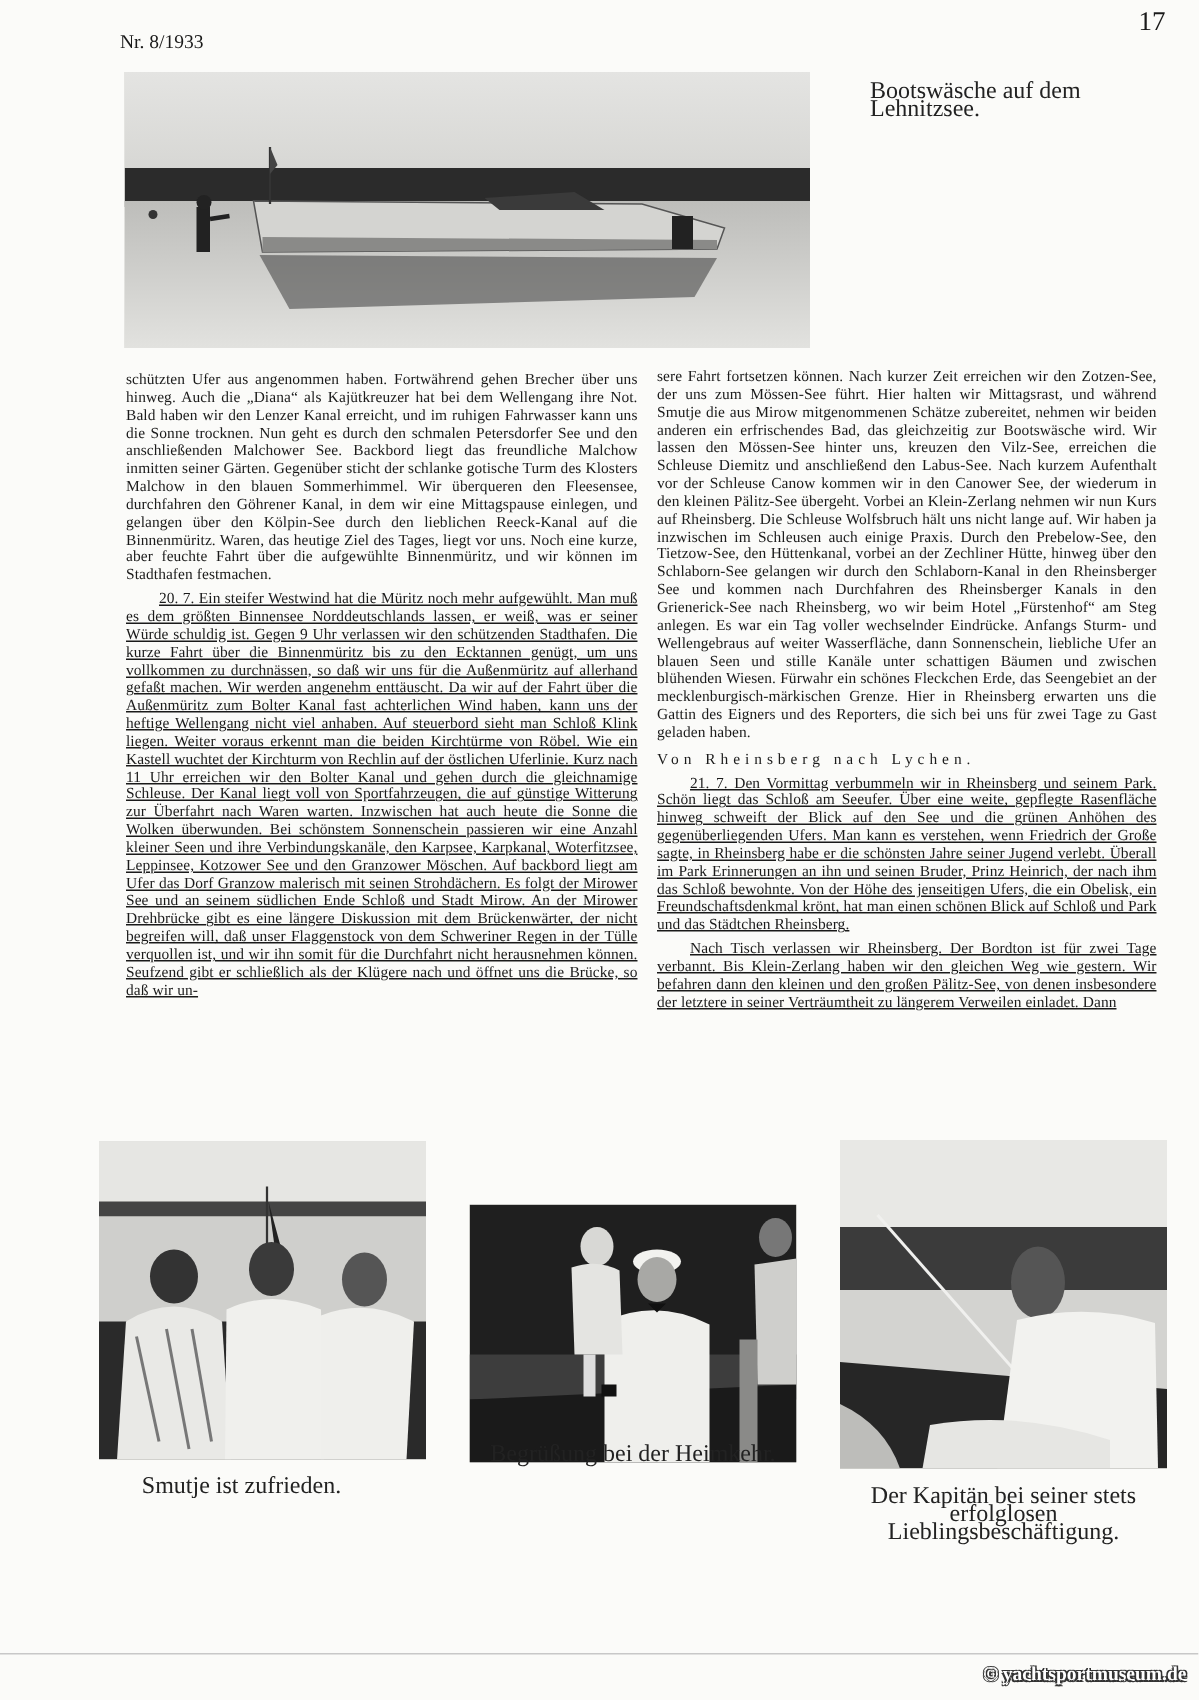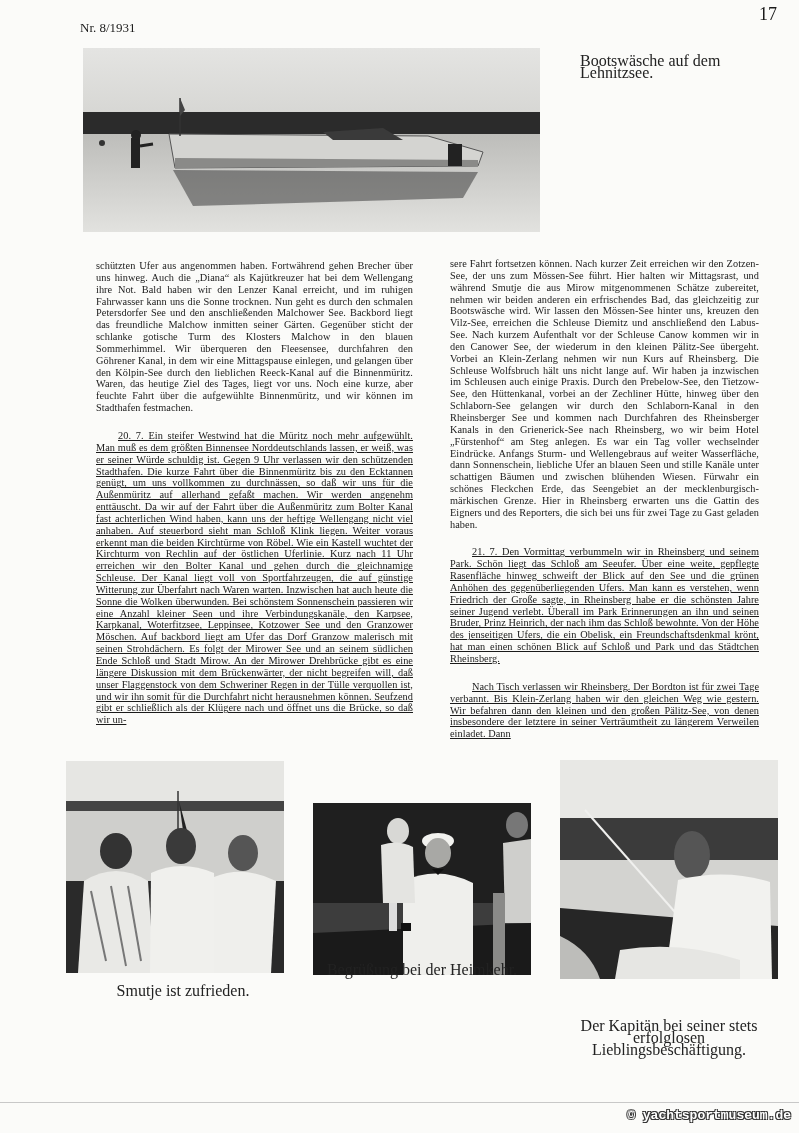--- a/index.html
+++ b/index.html
@@ -13,35 +13,35 @@
   .hdr-page { position: absolute; right: 22px; top: 4px; font-size: 18px; }
   .photo {
     position: absolute; overflow: hidden;
     background: #cfcfcb;
   }
   .cap { position: absolute; font-size: 16px; text-align: center; line-height: 12px; color: #222; }
   .col {
     position: absolute; top: 244px; font-size: 10.3px; line-height: 11.85px;
     text-align: justify; letter-spacing: 0.05px;
   }
-  .col p { margin: 16px; text-indent: 0; }
+  .col p { margin: 4px; text-indent: 0; }
   .col p.ind { text-indent: 22px; text-decoration: underline; }
   .col .sect { letter-spacing: 3.3px; margin-top: 6px; margin-bottom: 1px; text-align: left; }
   .footer-rule { position: absolute; left: 0; right: 0; top: 1102px; height: 1px; background: #c8c8c8; }
   .watermark {
-    position: absolute; right: 8px; top: 1108px; font-family: Liberation Mono, monospace;
+    position: absolute; right: 8px; top: 1108px; font-family: Liberation Serif, serif;
     font-size: 13px; font-weight: bold; color: #fff;
     text-shadow: -1px -1px 0 #333, 1px -1px 0 #333, -1px 1px 0 #333, 1px 1px 0 #333;
   }
   svg { display: block; }
 </style>
 </head>
 <body>
 
-<div class="hdr-issue">Nr. 8/1931</div>
+<div class="hdr-issue">Nr. 8/1933</div>
 <div class="hdr-page">17</div>
 
 <div class="photo" style="left:83px; top:48px; width:457px; height:184px;">
   <svg width="457" height="184" viewBox="0 0 457 184">
     <defs>
       <linearGradient id="sky1" x1="0" y1="0" x2="0" y2="1">
         <stop offset="0" stop-color="#e4e4e2"></stop>
           <stop offset="1" stop-color="#d6d6d3"></stop>
       </linearGradient>
       <linearGradient id="water1" x1="0" y1="0" x2="0" y2="1">
@@ -70,20 +70,21 @@
 </div>
 <div class="cap" style="left:580px; top:55px; width:200px; text-align:left;">Bootswäsche auf dem Lehnitzsee.</div>
 
 <div class="col" style="left:80px; width:349px;">
   <p>schützten Ufer aus angenommen haben. Fortwährend gehen Brecher über uns hinweg. Auch die „Diana“ als Kajütkreuzer hat bei dem Wellengang ihre Not. Bald haben wir den Lenzer Kanal erreicht, und im ruhigen Fahrwasser kann uns die Sonne trocknen. Nun geht es durch den schmalen Petersdorfer See und den anschließenden Malchower See. Backbord liegt das freundliche Malchow inmitten seiner Gärten. Gegenüber sticht der schlanke gotische Turm des Klosters Malchow in den blauen Sommerhimmel. Wir überqueren den Fleesensee, durchfahren den Göhrener Kanal, in dem wir eine Mittagspause einlegen, und gelangen über den Kölpin-See durch den lieblichen Reeck-Kanal auf die Binnenmüritz. Waren, das heutige Ziel des Tages, liegt vor uns. Noch eine kurze, aber feuchte Fahrt über die aufgewühlte Binnenmüritz, und wir können im Stadthafen festmachen.</p>
   <p class="ind">20. 7. Ein steifer Westwind hat die Müritz noch mehr aufgewühlt. Man muß es dem größten Binnensee Norddeutschlands lassen, er weiß, was er seiner Würde schuldig ist. Gegen 9 Uhr verlassen wir den schützenden Stadthafen. Die kurze Fahrt über die Binnenmüritz bis zu den Ecktannen genügt, um uns vollkommen zu durchnässen, so daß wir uns für die Außenmüritz auf allerhand gefaßt machen. Wir werden angenehm enttäuscht. Da wir auf der Fahrt über die Außenmüritz zum Bolter Kanal fast achterlichen Wind haben, kann uns der heftige Wellengang nicht viel anhaben. Auf steuerbord sieht man Schloß Klink liegen. Weiter voraus erkennt man die beiden Kirchtürme von Röbel. Wie ein Kastell wuchtet der Kirchturm von Rechlin auf der östlichen Uferlinie. Kurz nach 11 Uhr erreichen wir den Bolter Kanal und gehen durch die gleichnamige Schleuse. Der Kanal liegt voll von Sportfahrzeugen, die auf günstige Witterung zur Überfahrt nach Waren warten. Inzwischen hat auch heute die Sonne die Wolken überwunden. Bei schönstem Sonnenschein passieren wir eine Anzahl kleiner Seen und ihre Verbindungskanäle, den Karpsee, Karpkanal, Woterfitzsee, Leppinsee, Kotzower See und den Granzower Möschen. Auf backbord liegt am Ufer das Dorf Granzow malerisch mit seinen Strohdächern. Es folgt der Mirower See und an seinem südlichen Ende Schloß und Stadt Mirow. An der Mirower Drehbrücke gibt es eine längere Diskussion mit dem Brückenwärter, der nicht begreifen will, daß unser Flaggenstock von dem Schweriner Regen in der Tülle verquollen ist, und wir ihn somit für die Durchfahrt nicht herausnehmen können. Seufzend gibt er schließlich als der Klügere nach und öffnet uns die Brücke, so daß wir un-</p>
 </div>
 
 <div class="col" style="left:434px; width:341px; top:242px;">
   <p>sere Fahrt fortsetzen können. Nach kurzer Zeit erreichen wir den Zotzen-See, der uns zum Mössen-See führt. Hier halten wir Mittagsrast, und während Smutje die aus Mirow mitgenommenen Schätze zubereitet, nehmen wir beiden anderen ein erfrischendes Bad, das gleichzeitig zur Bootswäsche wird. Wir lassen den Mössen-See hinter uns, kreuzen den Vilz-See, erreichen die Schleuse Diemitz und anschließend den Labus-See. Nach kurzem Aufenthalt vor der Schleuse Canow kommen wir in den Canower See, der wiederum in den kleinen Pälitz-See übergeht. Vorbei an Klein-Zerlang nehmen wir nun Kurs auf Rheinsberg. Die Schleuse Wolfsbruch hält uns nicht lange auf. Wir haben ja inzwischen im Schleusen auch einige Praxis. Durch den Prebelow-See, den Tietzow-See, den Hüttenkanal, vorbei an der Zechliner Hütte, hinweg über den Schlaborn-See gelangen wir durch den Schlaborn-Kanal in den Rheinsberger See und kommen nach Durchfahren des Rheinsberger Kanals in den Grienerick-See nach Rheinsberg, wo wir beim Hotel „Fürstenhof“ am Steg anlegen. Es war ein Tag voller wechselnder Eindrücke. Anfangs Sturm- und Wellengebraus auf weiter Wasserfläche, dann Sonnenschein, liebliche Ufer an blauen Seen und stille Kanäle unter schattigen Bäumen und zwischen blühenden Wiesen. Fürwahr ein schönes Fleckchen Erde, das Seengebiet an der mecklenburgisch-märkischen Grenze. Hier in Rheinsberg erwarten uns die Gattin des Eigners und des Reporters, die sich bei uns für zwei Tage zu Gast geladen haben.</p>
+  <p class="sect">Von Rheinsberg nach Lychen.</p>
   <p class="ind">21. 7. Den Vormittag verbummeln wir in Rheinsberg und seinem Park. Schön liegt das Schloß am Seeufer. Über eine weite, gepflegte Rasenfläche hinweg schweift der Blick auf den See und die grünen Anhöhen des gegenüberliegenden Ufers. Man kann es verstehen, wenn Friedrich der Große sagte, in Rheinsberg habe er die schönsten Jahre seiner Jugend verlebt. Überall im Park Erinnerungen an ihn und seinen Bruder, Prinz Heinrich, der nach ihm das Schloß bewohnte. Von der Höhe des jenseitigen Ufers, die ein Obelisk, ein Freundschaftsdenkmal krönt, hat man einen schönen Blick auf Schloß und Park und das Städtchen Rheinsberg.</p>
   <p class="ind">Nach Tisch verlassen wir Rheinsberg. Der Bordton ist für zwei Tage verbannt. Bis Klein-Zerlang haben wir den gleichen Weg wie gestern. Wir befahren dann den kleinen und den großen Pälitz-See, von denen insbesondere der letztere in seiner Verträumtheit zu längerem Verweilen einladet. Dann</p>
 </div>
 
 <div class="photo" style="left:66px; top:761px; width:218px; height:212px;">
   <svg width="218" height="212" viewBox="0 0 218 212">
     <rect width="218" height="48" fill="#e6e6e3"></rect>
     <rect y="40" width="218" height="10" fill="#444"></rect>
     <rect y="50" width="218" height="80" fill="#cfcfcc"></rect>
     <rect y="120" width="218" height="92" fill="#2a2a2a"></rect>
@@ -96,21 +97,21 @@
         <line x1="25" y1="130" x2="40" y2="200"></line>
         <line x1="45" y1="125" x2="60" y2="205"></line>
         <line x1="62" y1="125" x2="75" y2="200"></line>
       </g>
     <ellipse cx="115" cy="85" rx="15" ry="18" fill="#3a3a3a"></ellipse>
     <path d="M85 112 Q115 98 148 112 L150 212 L84 212 Z" fill="#f0f0ed"></path>
     <ellipse cx="177" cy="92" rx="15" ry="18" fill="#555"></ellipse>
     <path d="M148 116 Q178 104 210 120 L205 212 L148 212 Z" fill="#efefec"></path>
   </svg>
 </div>
-<div class="cap" style="left:74px; top:985px; width:218px;">Smutje ist zufrieden.</div>
+<div class="cap" style="left:52px; top:985px; width:218px;">Smutje ist zufrieden.</div>
 
 <div class="photo" style="left:313px; top:803px; width:218px; height:172px;">
   <svg width="218" height="172" viewBox="0 0 218 172">
     <rect width="218" height="172" fill="#1f1f1f"></rect>
     <rect y="100" width="218" height="30" fill="#3d3d3d"></rect>
     <path d="M0 130 L218 120 L218 172 L0 172 Z" fill="#1a1a1a"></path>
 
     <ellipse cx="125" cy="38" rx="16" ry="8" fill="#f2f2ef"></ellipse>
     <ellipse cx="125" cy="50" rx="13" ry="15" fill="#a8a8a5"></ellipse>
     <path d="M90 78 Q125 62 160 80 L160 172 L90 172 Z" fill="#efefec"></path>
@@ -134,19 +135,19 @@
     <rect y="58" width="218" height="45" fill="#3b3b3b"></rect>
     <rect y="100" width="218" height="70" fill="#d3d3d0"></rect>
     <path d="M0 148 L218 166 L218 219 L0 219 Z" fill="#262626"></path>
     <path d="M0 176 Q30 190 40 219 L0 219 Z" fill="#bdbdba"></path>
     <line x1="25" y1="50" x2="122" y2="160" stroke="#f0f0ee" stroke-width="2"></line>
     <ellipse cx="132" cy="95" rx="18" ry="24" fill="#555"></ellipse>
     <path d="M118 120 Q165 108 210 122 L212 219 L105 219 Z" fill="#f2f2ef"></path>
     <path d="M60 190 Q120 180 180 200 L180 219 L55 219 Z" fill="#e6e6e3"></path>
   </svg>
 </div>
-<div class="cap" style="left:553px; top:1020px; width:232px;">
+<div class="cap" style="left:553px; top:992px; width:232px;">
   <div>Der Kapitän bei seiner stets erfolglosen</div>
   <div>Lieblingsbeschäftigung.</div>
 </div>
 
 <div class="footer-rule"></div>
 <div class="watermark">© yachtsportmuseum.de</div>
 
 </body></html>

